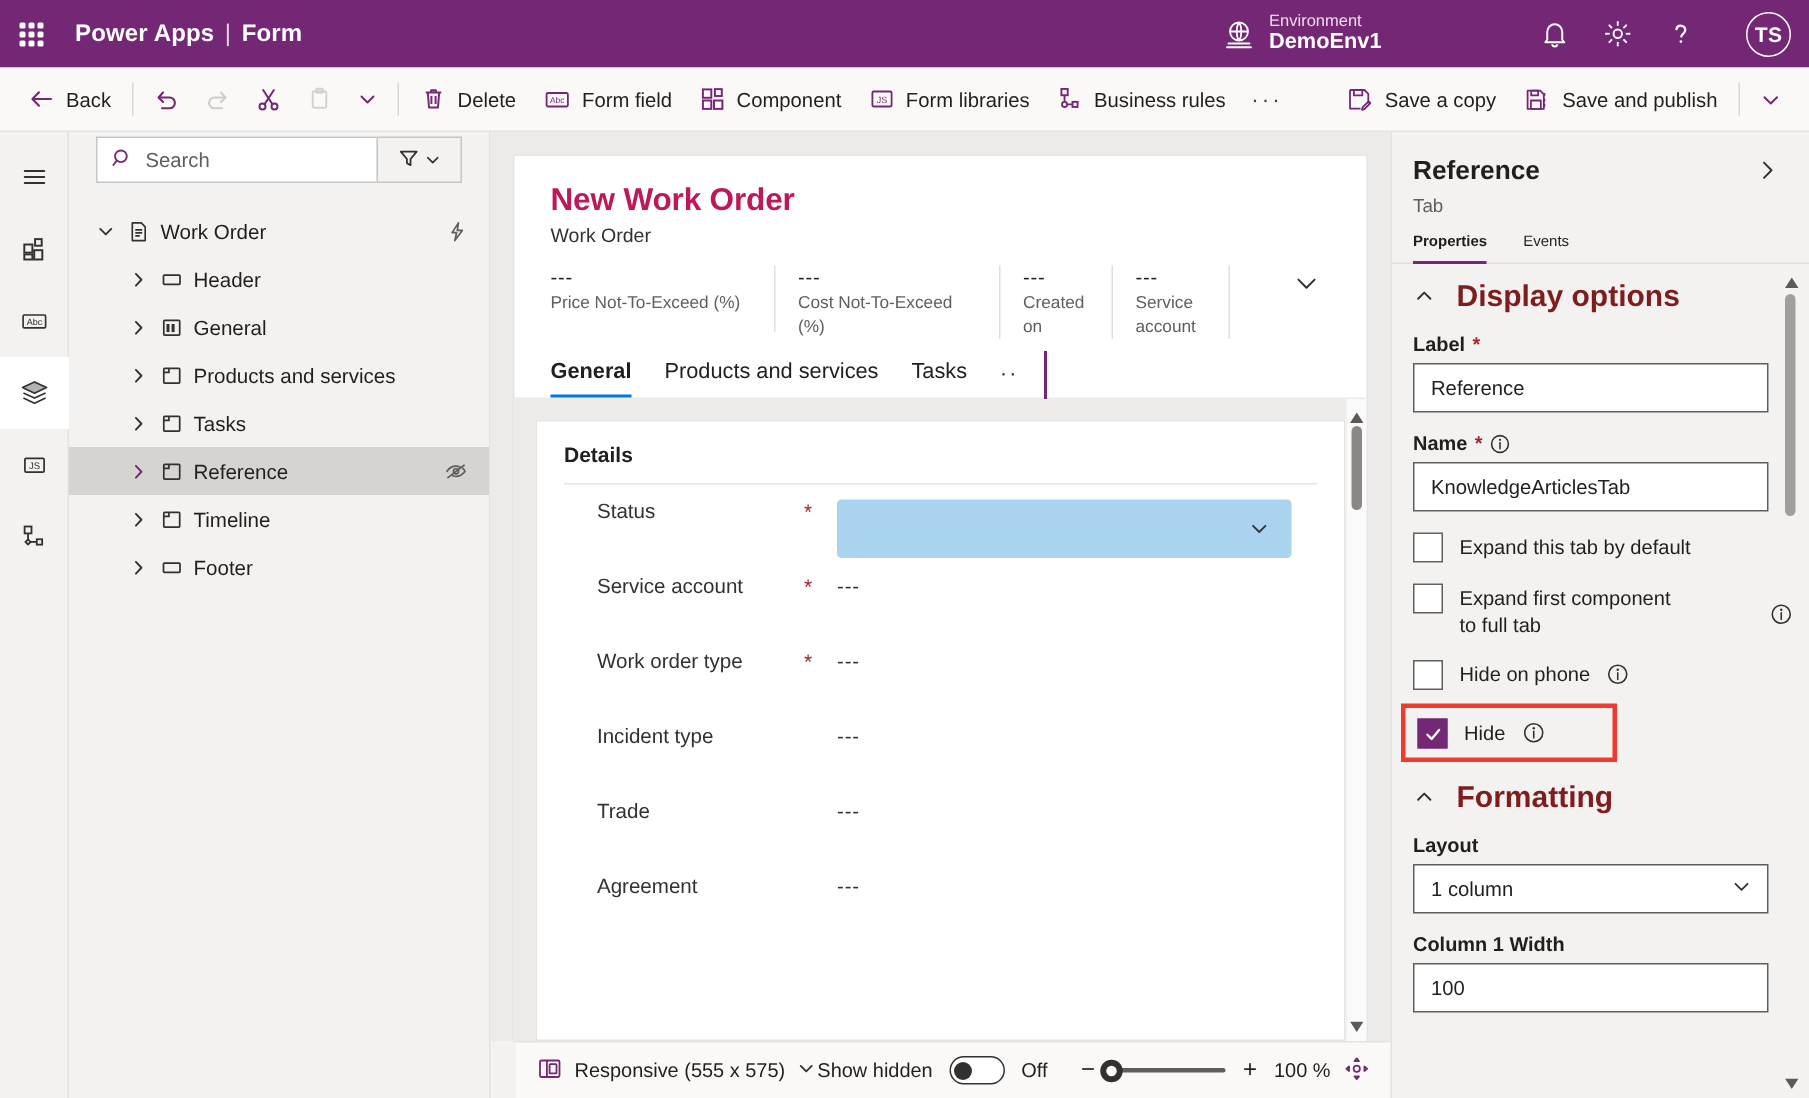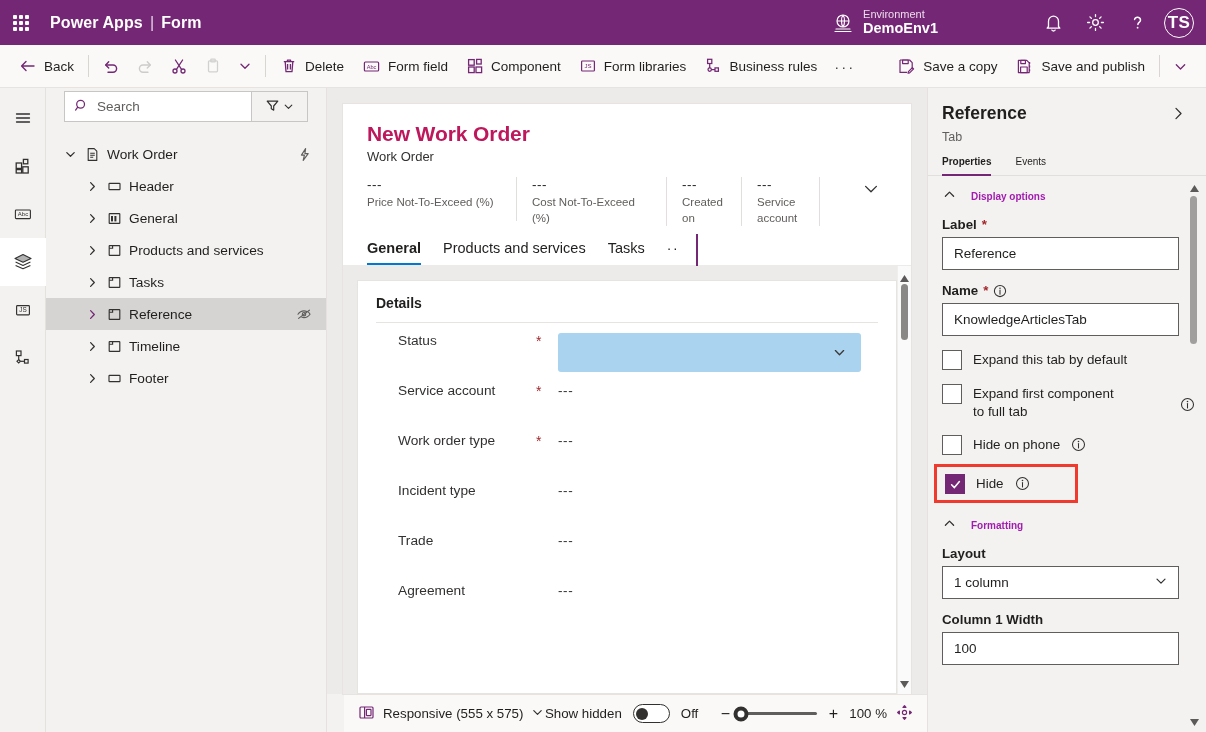--- a/index.html
+++ b/index.html
@@ -29,21 +29,21 @@
   .env-name { font-size: 14.5px; font-weight: bold; }
   .brand-icons { display: flex; align-items: center; gap: 4px; padding-right: 12px; }
   .brand-ico {
     width: 38px; height: 38px; display: flex; align-items: center; justify-content: center;
     cursor: pointer; border-radius: 2px;
   }
   .brand-ico svg { display: block; }
   .avatar {
     width: 30px; height: 30px; border-radius: 50%; border: 1.4px solid #fff;
     display: flex; align-items: center; justify-content: center;
-    font-size: 17px; font-weight: bold; letter-spacing: .3px; margin-left: 4px; cursor: pointer;
+    font-size: 14px; font-weight: bold; letter-spacing: .3px; margin-left: 21px; cursor: pointer;
   }
 
   
   .cmdbar {
     position: absolute; top: 45px; left: 0; width: 1206px; height: 43px;
     background: #faf9f8; border-bottom: 1px solid #e6e3e1;
     display: flex; align-items: center; padding: 0 10px; gap: 0;
   }
   .cmd {
     display: flex; align-items: center; gap: 7px; height: 31px;
@@ -205,21 +205,21 @@
   .props-tabs {
     display: flex; gap: 24px; padding: 12px 14px 0 14px; border-bottom: 1px solid #e1dfdd;
   }
   .ptab { font-size: 10px; color: #201f1e; padding-bottom: 8px; cursor: pointer; position: relative; text-align: right; }
   .ptab.active { font-weight: bold; }
   .ptab.active::after {
     content: ""; position: absolute; left: 0; right: 0; bottom: -1px; height: 2.5px; background: #742774;
   }
   .props-body { flex: 1; overflow: hidden; position: relative; padding: 11px 27px 0 14px; }
   .grp-head { display: flex; align-items: center; gap: 14px; cursor: pointer; margin-bottom: 12px; }
-  .grp-head .t { font-size: 10px; font-weight: bold; color: #a21caf; }
+  .grp-head .t { font-size: 20px; font-weight: bold; color: #7f1d1d; }
   .fld-label { font-size: 13.3px; font-weight: bold; color: #201f1e; margin-bottom: 5px; display: flex; align-items: center; gap: 5px; }
   .fld-label .req { color: #a4262c; font-weight: bold; }
   .txtinput {
     width: 100%; height: 33px; background: #fff; border: 1px solid #605e5c; padding: 0 11px;
     font-size: 13.5px; font-family: "Liberation Sans", sans-serif; color: #201f1e; outline: none;
   }
   .fld-block { margin-bottom: 13px; }
   .cbrow { display: flex; align-items: flex-start; gap: 11px; margin-bottom: 13px; position: relative; }
   .cbox {
     width: 20px; height: 20px; border: 1.5px solid #605e5c; background: #fff; flex: none;

